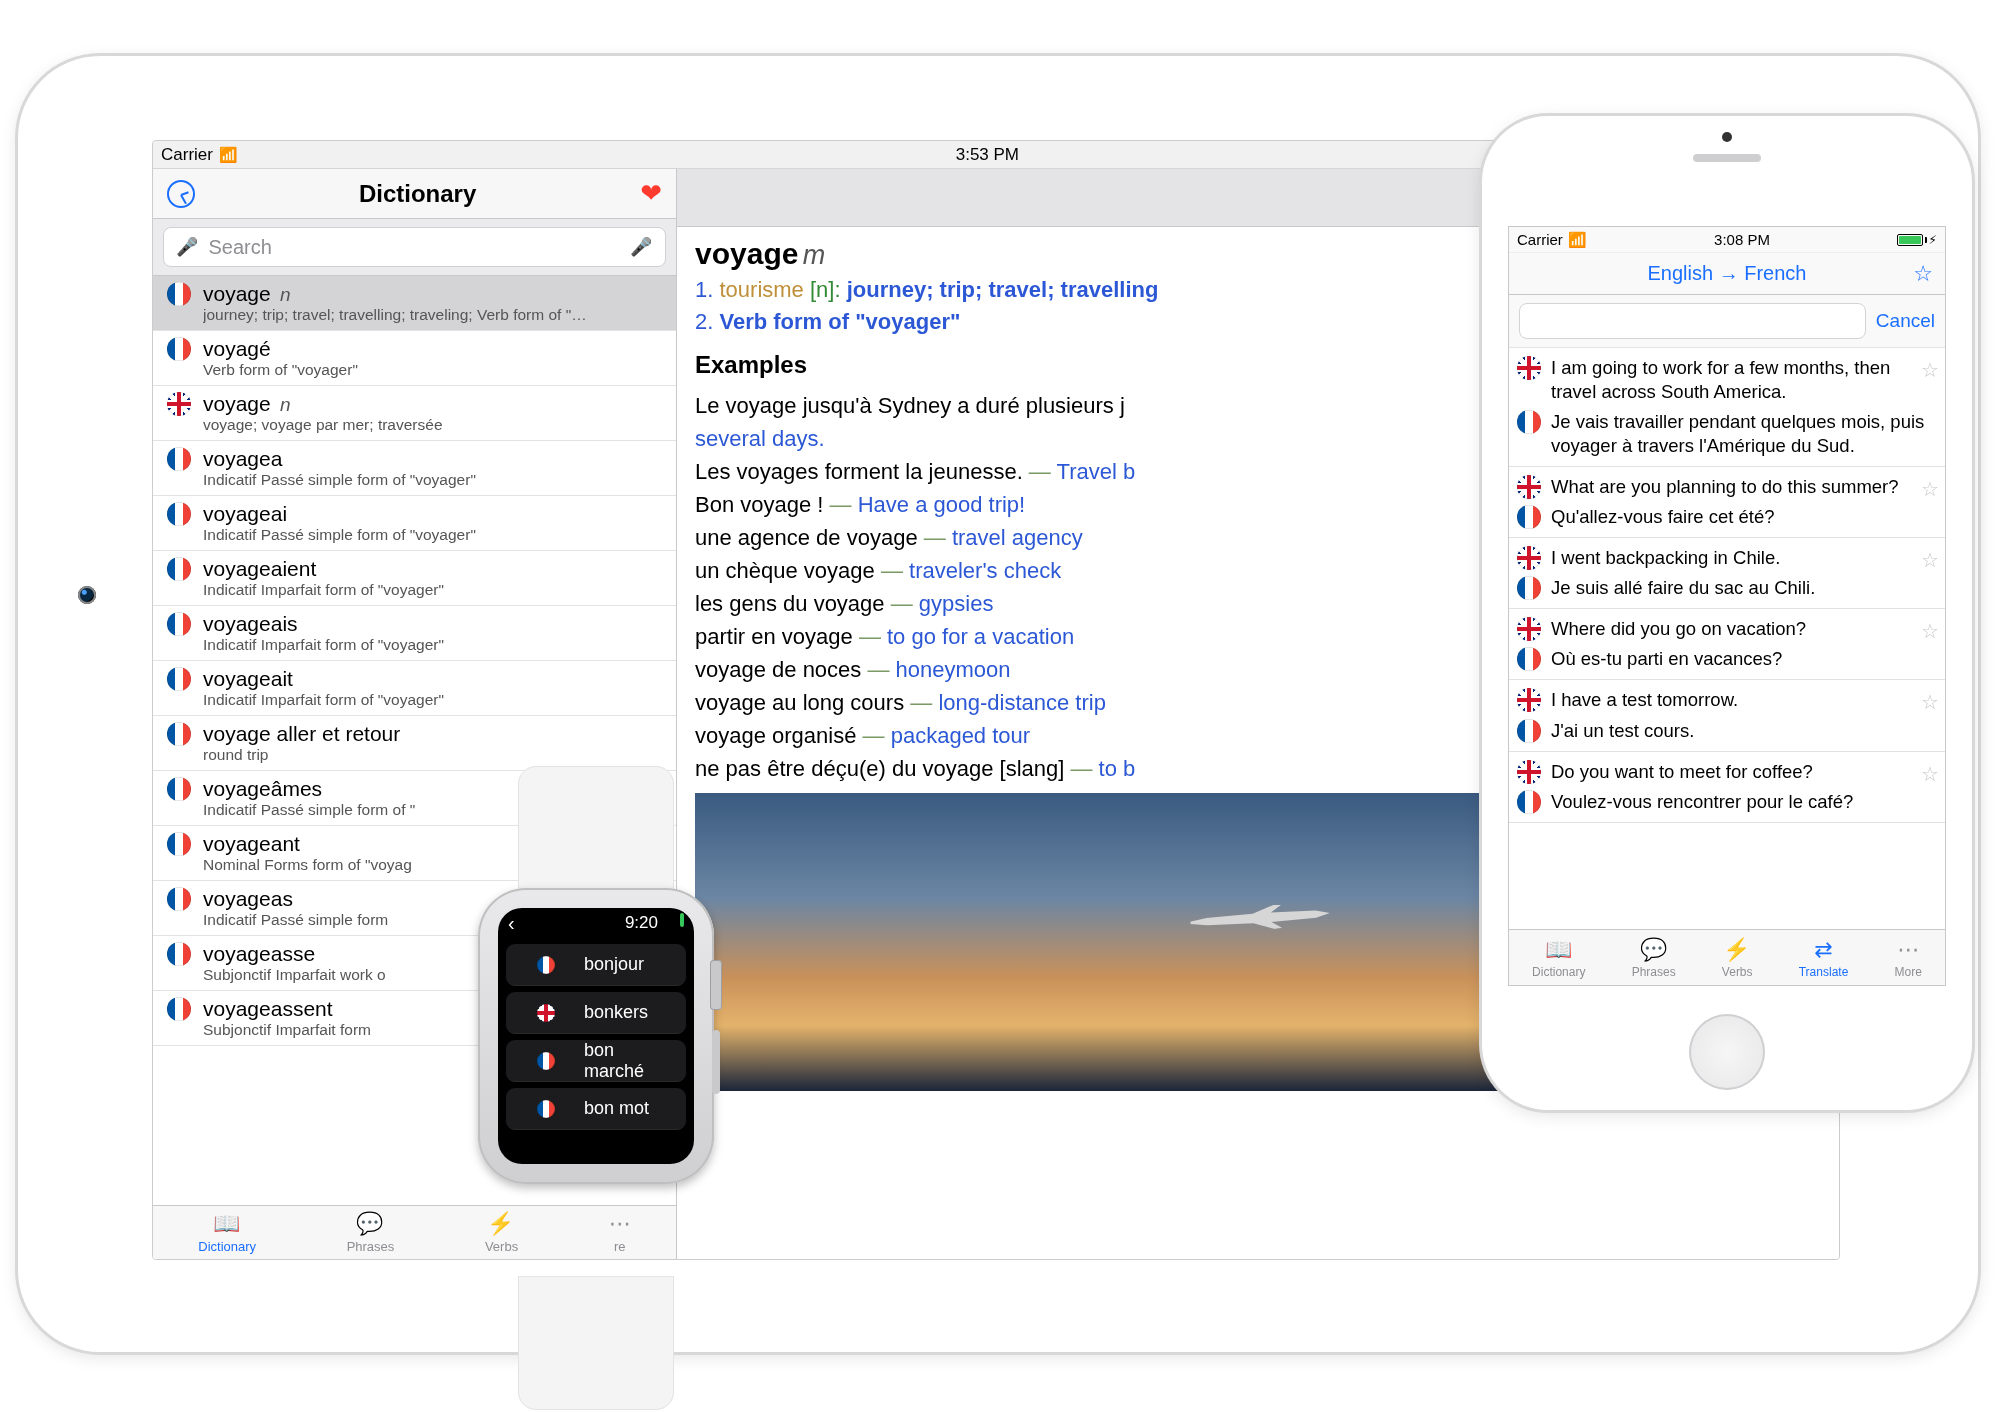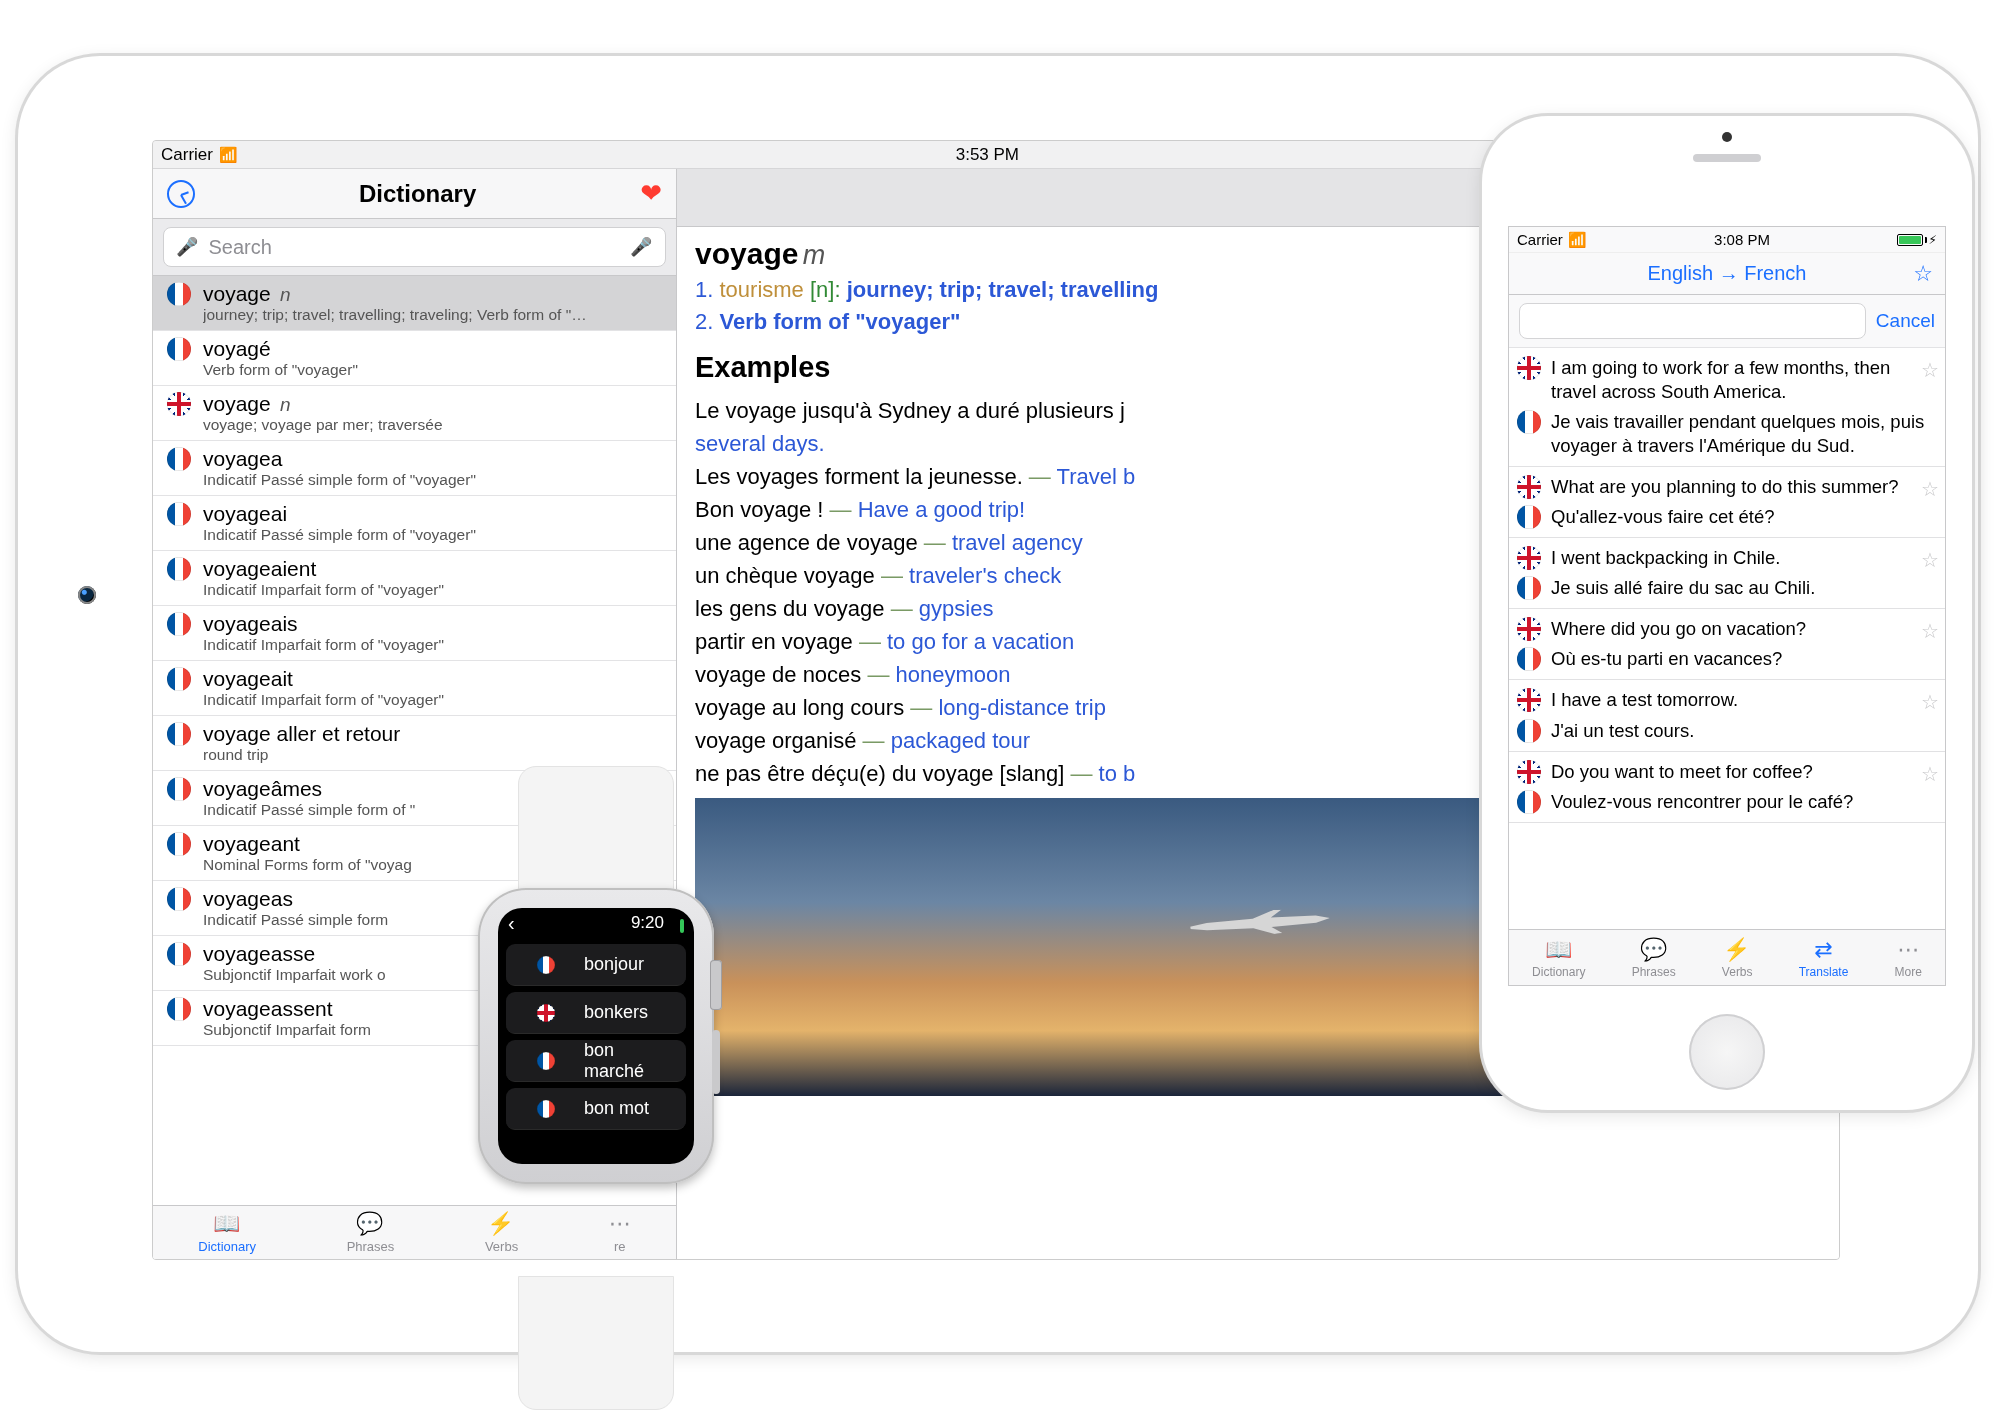--- a/index.html
+++ b/index.html
@@ -131,21 +131,21 @@
   
   .ipad-right-head { height:58px; background:#e4e4e6; border-bottom:1px solid #c8c8ca; }
   .detail { flex:1; padding:10px 18px 0 18px; overflow:hidden; }
   .hw { font-size:30px; font-weight:700; }
   .hw-pos { font-style:italic; font-weight:400; color:#555; font-size:27px; }
   .sense { font-size:22px; margin-top:6px; }
   .sense .num   { color:#2c58d6; }
   .sense .gloss { color:#bf8f3a; }
   .sense .pos2  { color:#328a36; }
   .sense .links { color:#2c58d6;font-weight:bold; }
-  .ex-head { font-size:29px; font-weight:700; margin:16px 0 10px; }
+  .ex-head { font-size:24px; font-weight:700; margin:16px 0 10px; }
   .ex-line { font-size:22px; line-height:1.5; color:#000; }
   .ex-line .dash { color:#7a9a65; }
   .ex-line .trans { color:#2c58d6; }
   .ex-photo {
     margin-top:8px; height:298px;
     background:linear-gradient(180deg,#3a5a80 0%, #6b86a4 35%, #c9915a 62%, #e4b36b 78%, #1b253a 100%);
     position:relative;
   }
   .plane {
     position:absolute; left:44%; top:38%;
@@ -436,21 +436,21 @@
 
 <div class="watch">
   <div class="watch-band-top"></div>
   <div class="watch-band-bot"></div>
   <div class="watch-case">
     <div class="watch-crown"></div>
     <div class="watch-btn"></div>
     <div class="watch-screen">
       <div class="watch-status">
         <span class="back">‹</span>
-        <span style="display:flex;align-items:flex-end;gap:16px">
+        <span style="display:flex;align-items:flex-start;gap:22px">
           <span>9:20</span>
           <span class="scroll"></span>
         </span>
       </div>
       <div id="watch-rows">
           <div class="watch-row">
             <span class="flag fr"></span>
             <span>bonjour</span>
           </div>
           <div class="watch-row">

